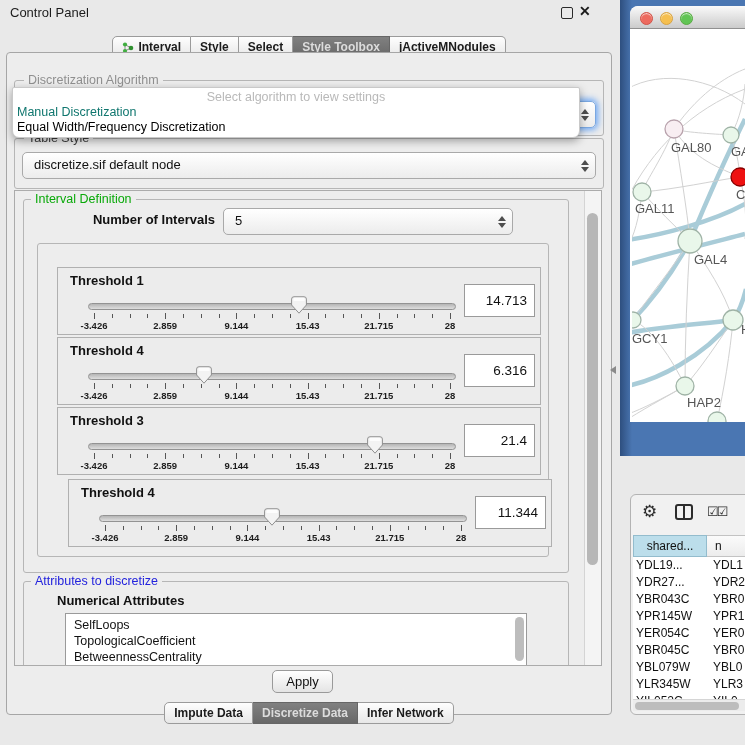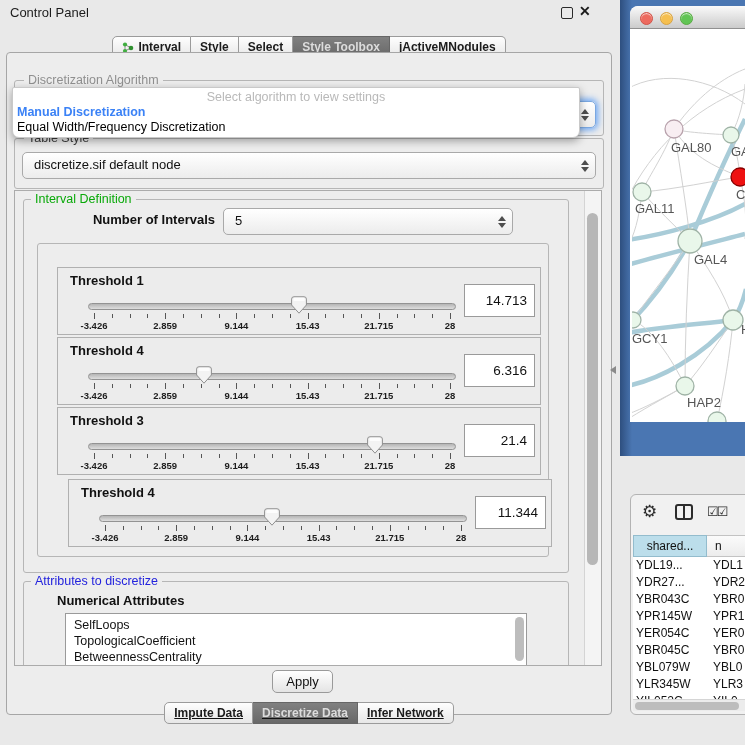--- a/index.html
+++ b/index.html
@@ -8,21 +8,21 @@
   .abs{position:absolute;}
 
   
   .titlebar{left:0;top:0;width:618px;height:24px;}
   .titlebar .t{position:absolute;left:10px;top:5px;font-size:13px;color:#1c1c1c;}
   .float-btn{left:561px;top:7px;width:10px;height:10px;border:1.5px solid #2a2a2a;border-radius:2px;background:transparent;}
   .close-btn{left:579px;top:3px;font-size:14px;font-weight:700;color:#1a1a1a;}
 
   .tabbar{display:flex;justify-content:center;}
   #top-tabs{left:0;top:36px;width:618px;}
-  #bottom-tabs{left:0;top:702px;width:618px;z-index:30;text-decoration:underline;}
+  #bottom-tabs{left:0;top:702px;width:618px;z-index:30;}
   .tab{height:20px;line-height:20px;padding:0 9px;background:linear-gradient(#fefefe,#e7e7e7);
     border:1px solid #9b9b9b;border-left:none;font-size:12px;font-weight:700;color:#1b1b1b;
     display:flex;align-items:center;gap:4px;}
   .tab:first-child{border-left:1px solid #9b9b9b;border-radius:5px 0 0 5px;}
   .tab:last-child{border-radius:0 5px 5px 0;}
   .tab.selected{background:linear-gradient(#808080,#686868);color:#dcdcdc;border-color:#666;}
 
   .container{left:6px;top:52px;width:604px;height:661px;border:1px solid #a6a6a6;border-radius:4px;background:#ededed;}
 
   
@@ -37,21 +37,21 @@
   .combo .val{position:absolute;left:11px;top:4px;white-space:nowrap;}
   .stepper{position:absolute;right:6px;top:50%;margin-top:-6px;width:8px;height:12px;}
   .stepper .up{position:absolute;left:0;top:0;width:0;height:0;border-left:4px solid transparent;border-right:4px solid transparent;border-bottom:5px solid #4e4e4e;}
   .stepper .dn{position:absolute;left:0;bottom:0;width:0;height:0;border-left:4px solid transparent;border-right:4px solid transparent;border-top:5px solid #4e4e4e;}
   .combo-focus{box-shadow:0 0 6px 2px rgba(95,160,245,.9);border-color:#7aa7e0;}
 
   
   .popup{left:12px;top:87px;width:566px;height:49px;background:#fff;border:1px solid #c9c9c9;
     border-radius:2px 2px 7px 7px;box-shadow:0 3px 8px rgba(0,0,0,.35);z-index:50;font-size:12.5px;}
   .popup .prompt{position:absolute;left:0;top:2px;width:100%;text-align:center;color:#b9b9b9;}
-  .popup .opt1{position:absolute;left:4px;top:17px;font-weight:700;color:#3b82f6;}
+  .popup .opt1{position:absolute;left:4px;top:17px;font-weight:400;color:#0f766e;}
   .popup .opt2{position:absolute;left:4px;top:32px;color:#000;}
 
   
   .scrollpane{left:14px;top:190px;width:586px;height:474px;border:1px solid #ababab;background:#ededed;overflow:hidden;}
   .vsb-track{position:absolute;left:569px;top:0;width:17px;height:474px;background:#f4f4f4;border-left:1px solid #d4d4d4;}
   .vsb-thumb{position:absolute;left:572px;top:22px;width:11px;height:352px;background:#b7b7b7;border-radius:6px;}
 
   
   .thr-panel{position:absolute;left:42px;width:482px;height:66px;border:1px solid #b0b0b0;background:#ececec;}
   .thr-label{position:absolute;left:12px;top:5px;font-size:13px;font-weight:700;color:#111;}

